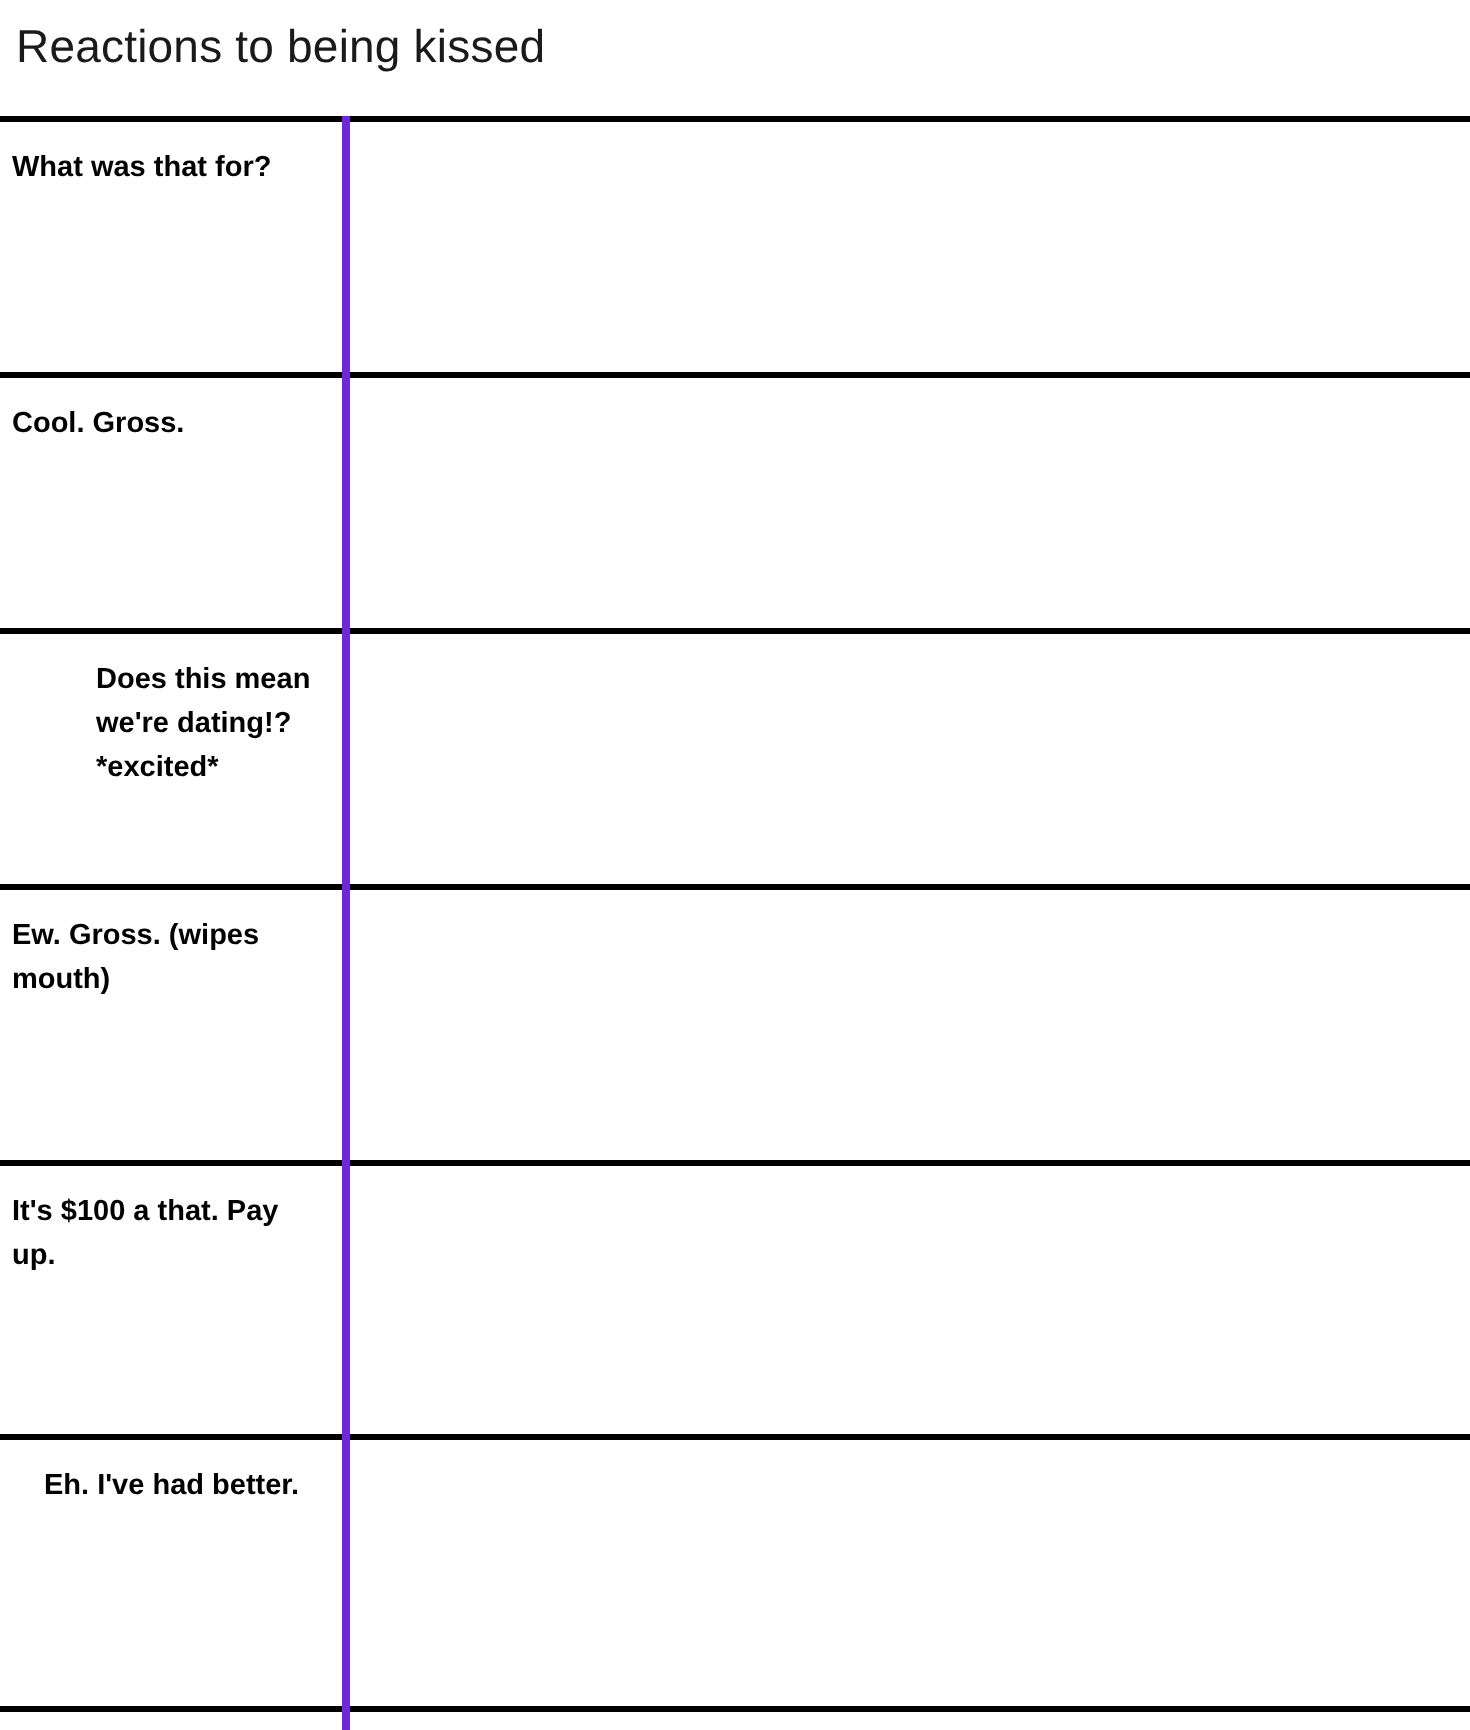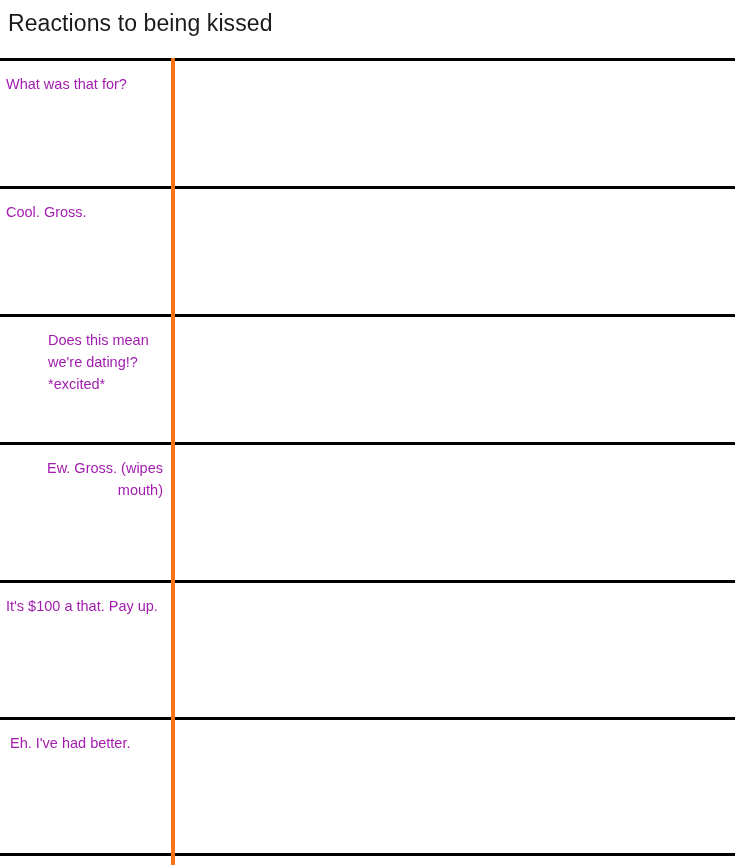--- a/index.html
+++ b/index.html
@@ -55,44 +55,44 @@
   .reaction-table td {
     padding: 0;
     margin: 0;
     vertical-align: top;
     background: #ffffff;
   }
 
   
   td.prompt-cell {
     width: 157px;
-    border-right: 4px solid #f97316;
+    border-right: 4px solid #6d28d9;
     padding: 12px 8px 6px 6px;
     font-size: 14.5px;
-    font-weight: normal;
+    font-weight: bold;
     line-height: 22px;
-    color: #a21caf;
+    color: #000000;
     word-wrap: break-word;
   }
   
   td.prompt-cell.indented {
-    padding-left: 10px;
+    padding-left: 22px;
   }
 
   
   td.response-cell {
     width: 578px;
     padding: 0;
   }
 
   
   tr.r1 td { height: 107px; }
   tr.r2 td { height: 107px; }
   tr.r3 td { height: 107px; padding-left: 48px; }
-  tr.r4 td { height: 117px; text-align: right; }
+  tr.r4 td { height: 117px; }
   tr.r5 td { height: 116px; }
   tr.r6 td { height: 115px; }
   tr.r7 td { height: 112px; }
 </style>
 </head>
 <body>
 
 <div id="page">
 
   <div class="doc-title">Reactions to being kissed</div>

